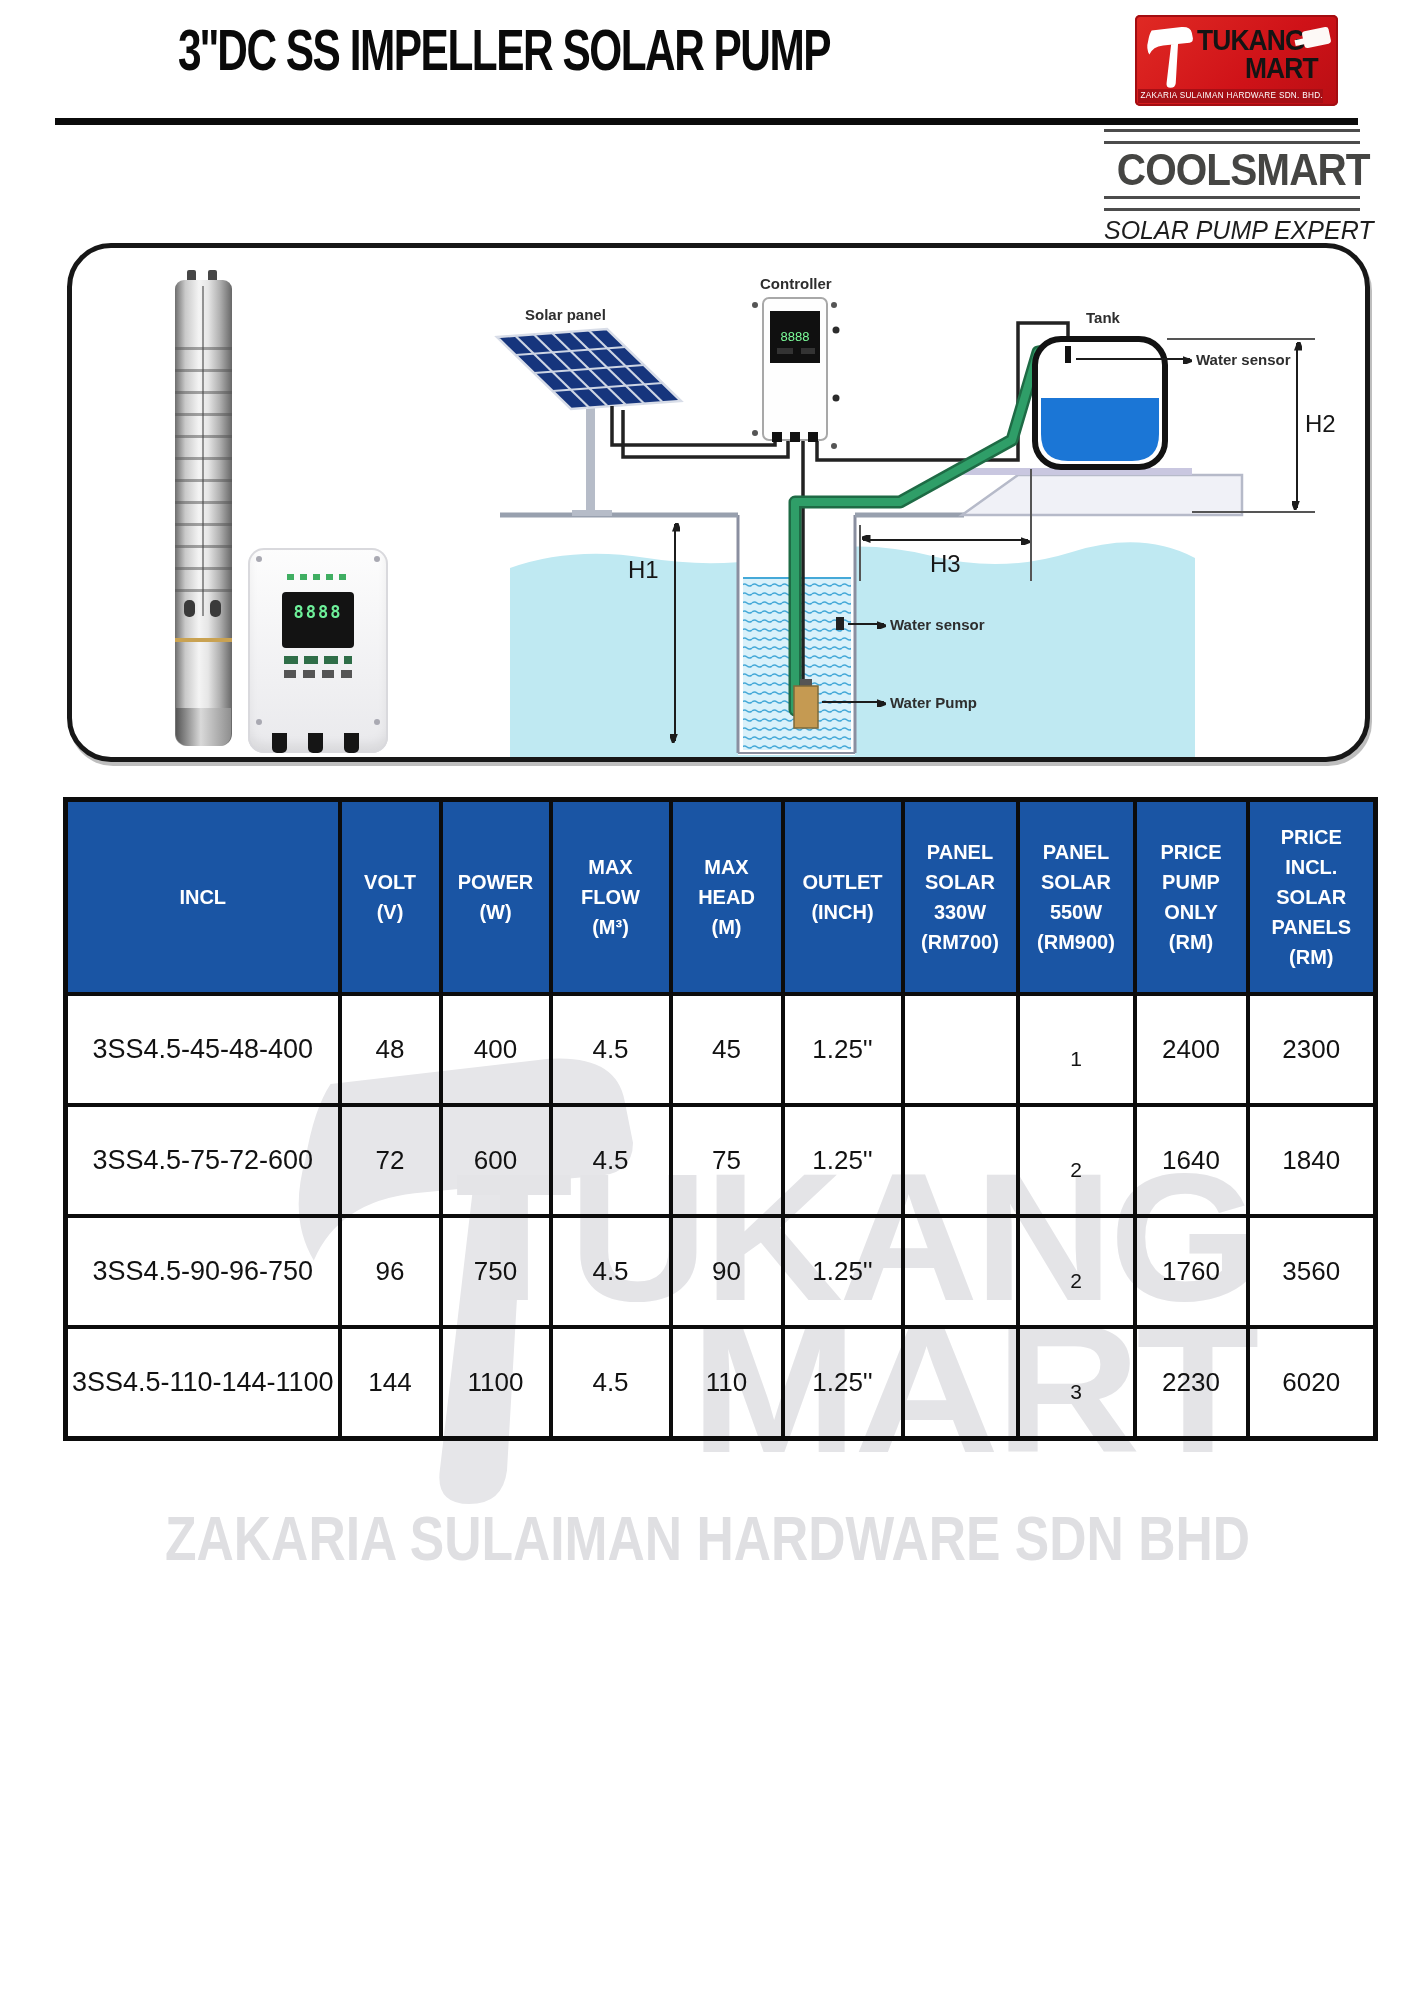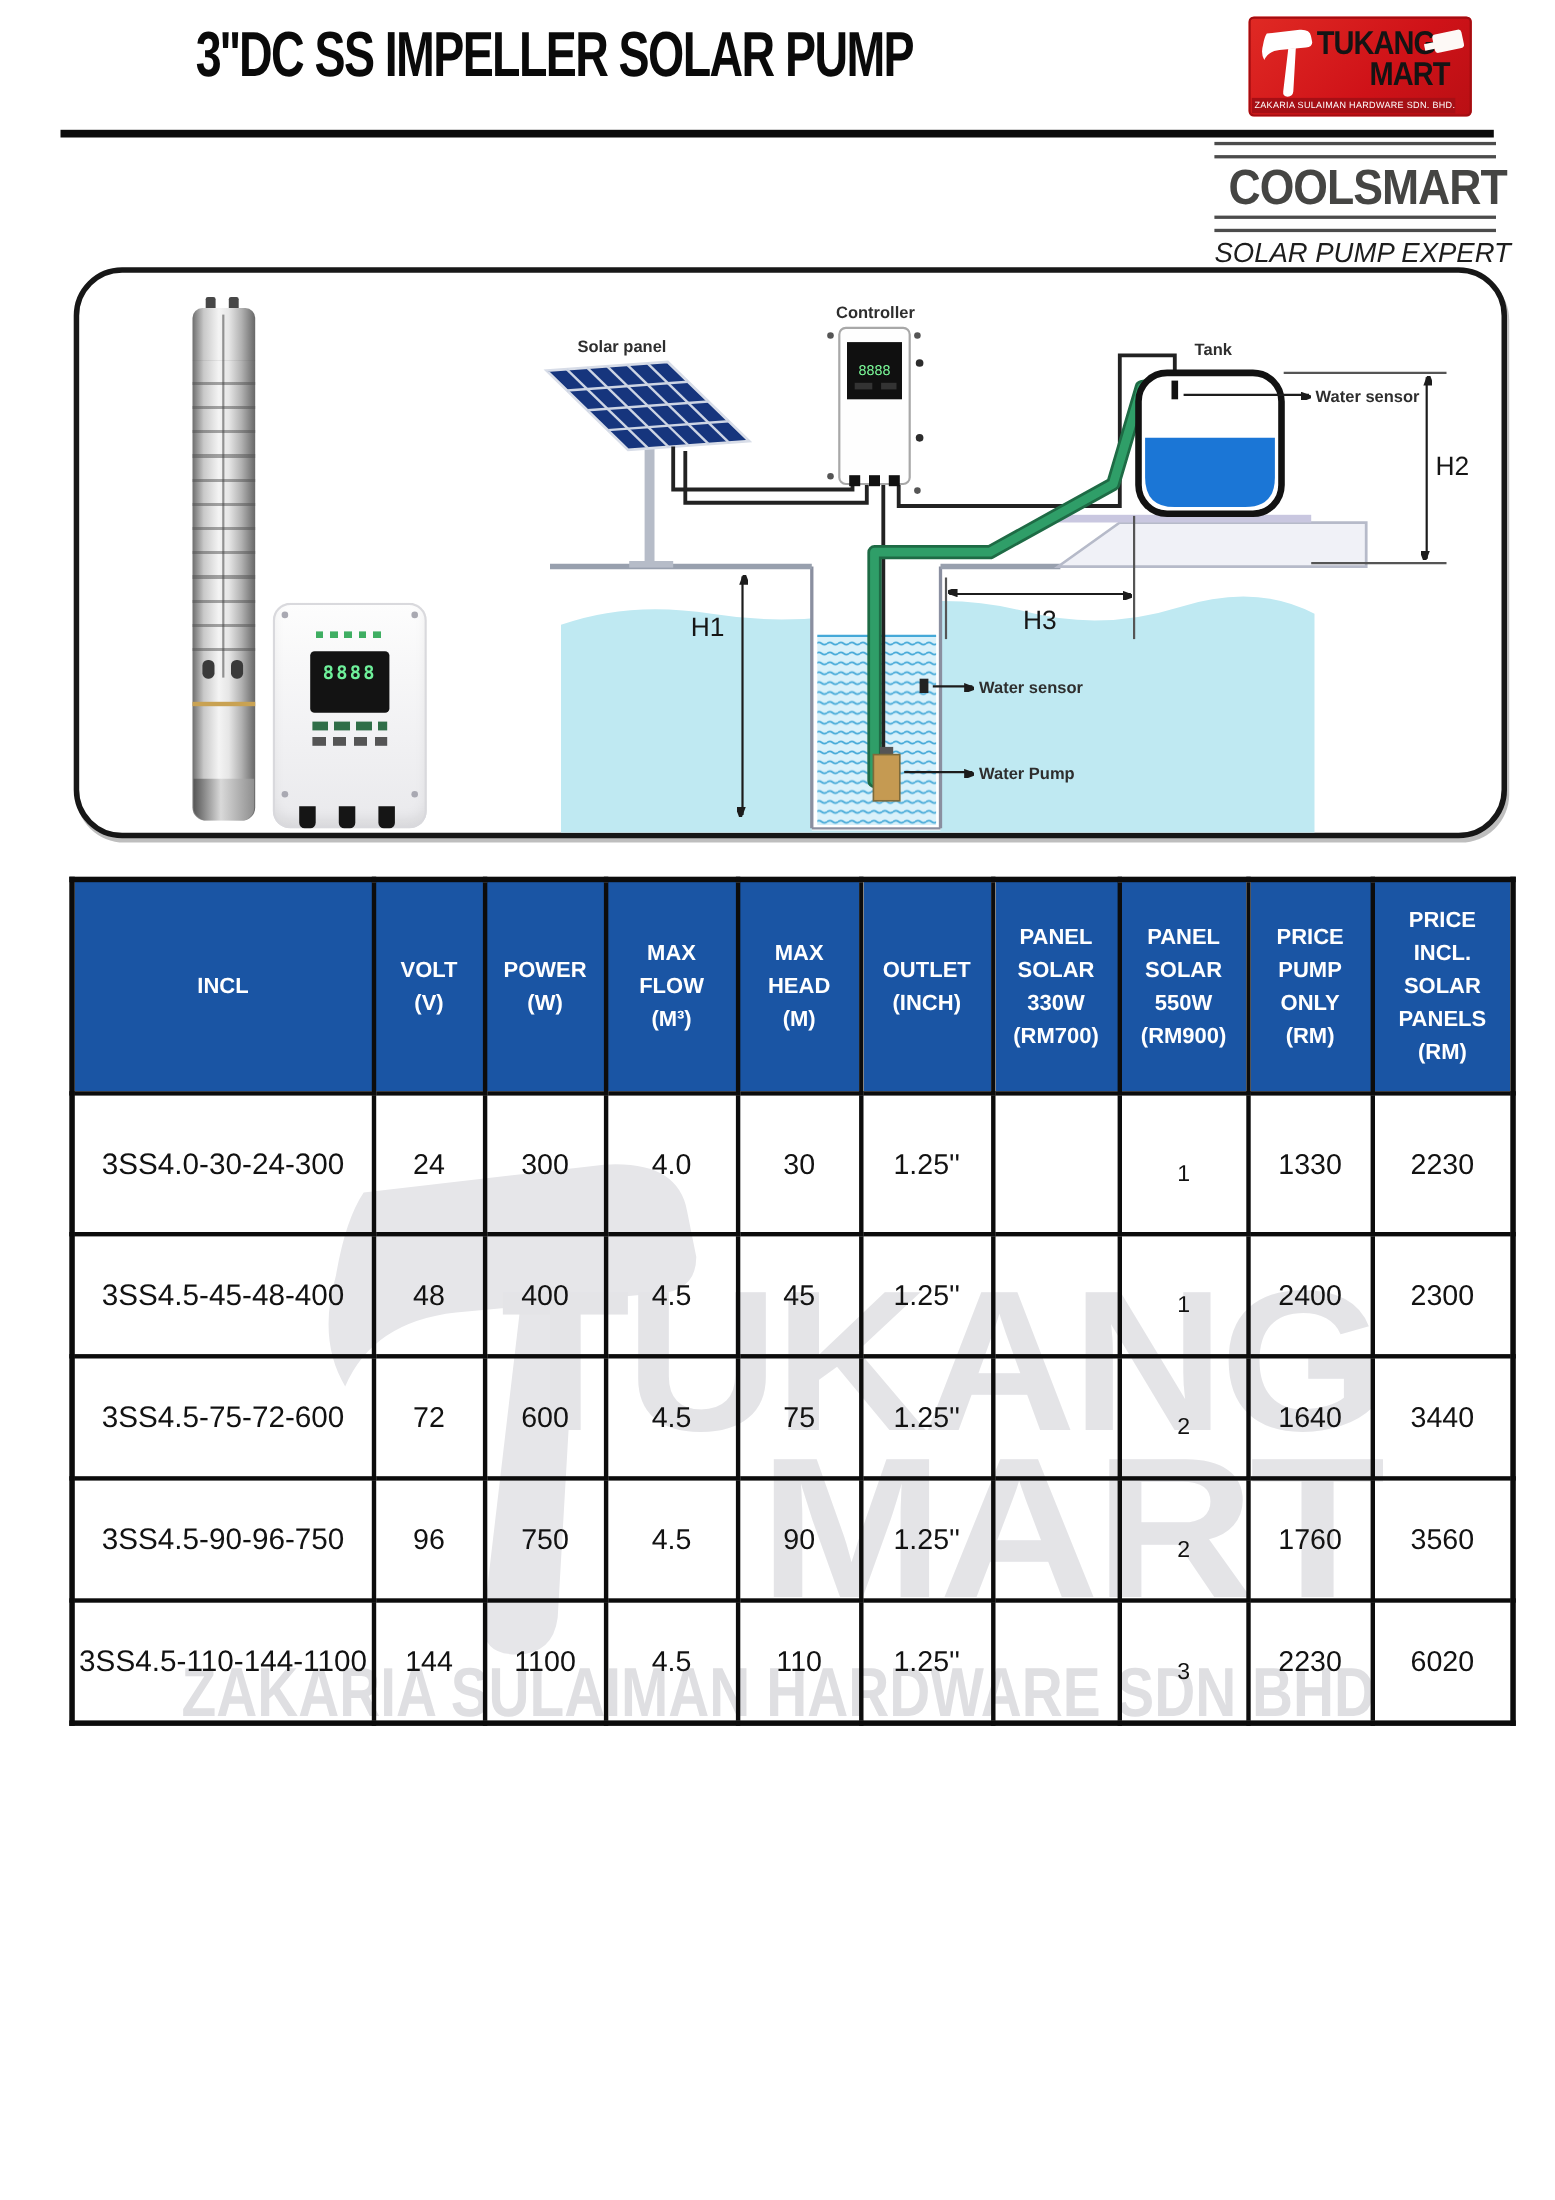--- a/index.html
+++ b/index.html
@@ -316,32 +316,20 @@
 ONLY
 (RM)</th>
       <th>PRICE
 INCL.
 SOLAR
 PANELS
 (RM)</th>
     </tr>
   </thead>
   <tbody>
-    <tr class="r1">
-      <td class="model">3SS4.0-30-24-300</td>
-      <td>24</td>
-      <td>300</td>
-      <td>4.0</td>
-      <td>30</td>
-      <td>1.25''</td>
-      <td></td>
-      <td class="p550">1</td>
-      <td>1330</td>
-      <td>2230</td>
-    </tr>
     <tr>
       <td class="model">3SS4.5-45-48-400</td>
       <td>48</td>
       <td>400</td>
       <td>4.5</td>
       <td>45</td>
       <td>1.25''</td>
       <td></td>
       <td class="p550">1</td>
       <td>2400</td>
@@ -350,21 +338,21 @@
     <tr>
       <td class="model">3SS4.5-75-72-600</td>
       <td>72</td>
       <td>600</td>
       <td>4.5</td>
       <td>75</td>
       <td>1.25''</td>
       <td></td>
       <td class="p550">2</td>
       <td>1640</td>
-      <td>3440</td>
+      <td>1840</td>
     </tr>
     <tr>
       <td class="model">3SS4.5-90-96-750</td>
       <td>96</td>
       <td>750</td>
       <td>4.5</td>
       <td>90</td>
       <td>1.25''</td>
       <td></td>
       <td class="p550">2</td>

